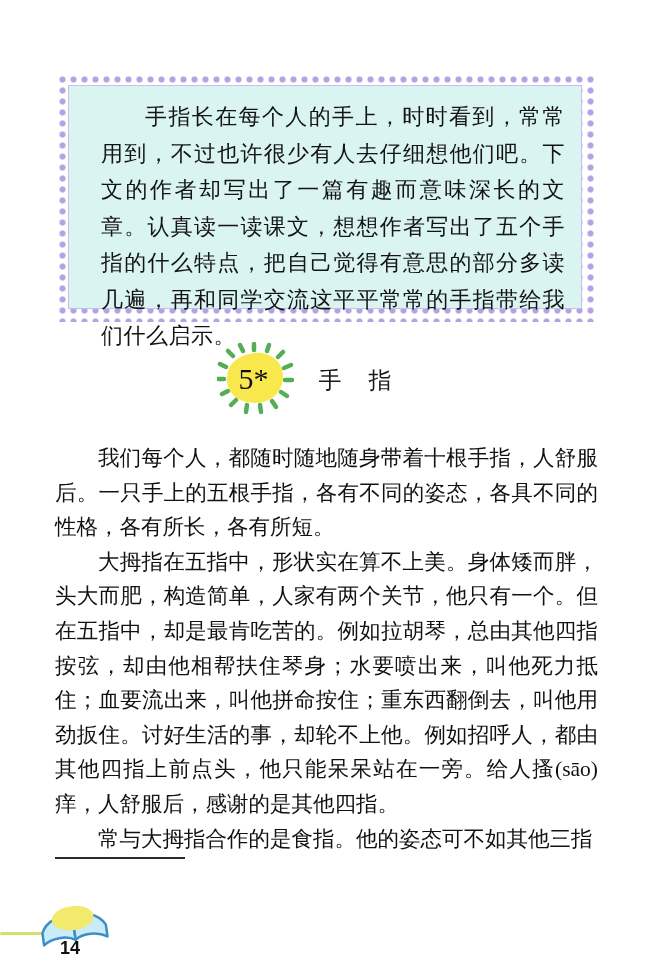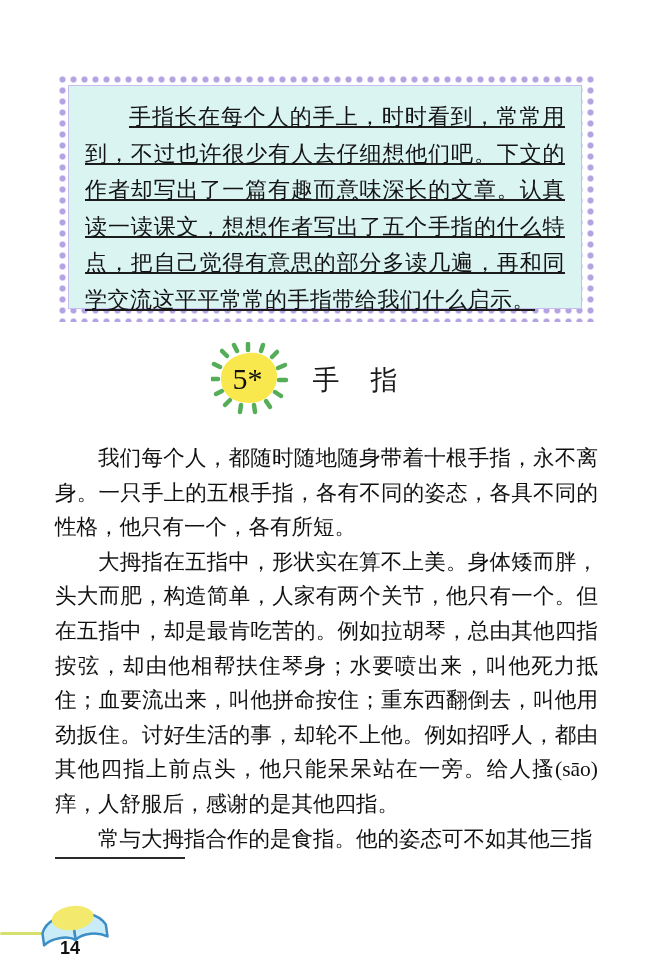--- a/index.html
+++ b/index.html
@@ -35,22 +35,21 @@
     padding: 13px;
     background-color: #ffffff;
     background-image: radial-gradient(circle, var(--lace) 0 2.4px, rgba(179,163,227,0.38) 3.2px, transparent 3.9px);
     background-size: 11px 11px;
     background-position: 2px 2px;
   }
   .intro-inner {
     width: 100%; height: 100%;
     background: var(--box-bg);
     border: 1px solid #c9bdee;
-    padding: 13px 16px 10px 16px;
-    text-decoration: underline;
+    padding: 13px 16px 10px 32px;
   }
   .intro-text {
     font-size: 22px;
     line-height: 36.5px;
     text-indent: 2em;
     text-align: justify;
     letter-spacing: 0.5px;
     color: #141414;
   }
 
@@ -72,21 +71,21 @@
   .sun-badge svg { display: block; }
   .sun-number {
     position: absolute;
     left: 0; right: 6px; top: 20px;
     text-align: center;
     font-size: 30px;
     color: #111;
     font-family: "Liberation Serif", "DejaVu Serif", serif;
   }
   .lesson-title {
-    font-size: 27px;
+    font-size: 23px;
     font-weight: normal;
     color: #1a1a1a;
     letter-spacing: 2px;
   }
 
   
   .body-text {
     position: absolute;
     left: 55px; top: 441px;
     width: 543px;
@@ -173,21 +172,21 @@
           <line x1="26" y1="9" x2="23" y2="3"></line>
         </g>
         <path d="M37,11 C52,9 66,19 66,34 C66,50 54,61 38,61 C22,61 9,52 10,35 C11,20 23,13 37,11 Z" fill="#f8e84e"></path>
       </svg>
       <span class="sun-number">5*</span>
     </div>
     <h1 class="lesson-title">手　指</h1>
   </div>
 
   <div class="body-text">
-    <p>我们每个人，都随时随地随身带着十根手指，永不离身。一只手上的五根手指，各有不同的姿态，各具不同的性格，他只有一个，各有所短。</p>
+    <p>我们每个人，都随时随地随身带着十根手指，人舒服后。一只手上的五根手指，各有不同的姿态，各具不同的性格，各有所长，各有所短。</p>
     <p>大拇指在五指中，形状实在算不上美。身体矮而胖，头大而肥，构造简单，人家有两个关节，他只有一个。但在五指中，却是最肯吃苦的。例如拉胡琴，总由其他四指按弦，却由他相帮扶住琴身；水要喷出来，叫他死力抵住；血要流出来，叫他拼命按住；重东西翻倒去，叫他用劲扳住。讨好生活的事，却轮不上他。例如招呼人，都由其他四指上前点头，他只能呆呆站在一旁。给人搔(sāo)痒，人舒服后，感谢的是其他四指。</p>
     <p>常与大拇指合作的是食指。他的姿态可不如其他三指</p>
   </div>
 
   <div class="footnote">
     <div class="footnote-rule"></div>
   </div>
 
   <div class="pagenum-line"></div>
   <div class="book-badge">

